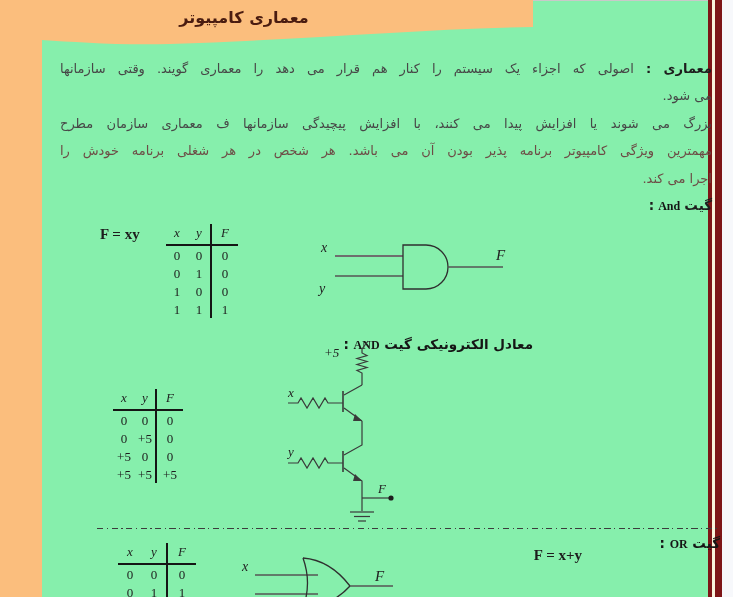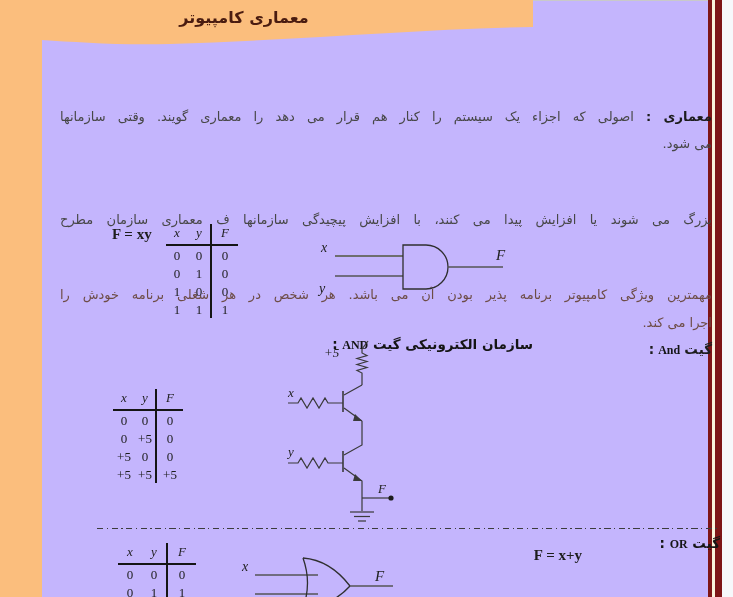--- a/index.html
+++ b/index.html
@@ -1,30 +1,30 @@
 <!DOCTYPE html>
 <html><head>
 <meta charset="utf-8">
 <style>
   html,body{margin:0;padding:0;background:#e9e9e9;}
-  #page{position:relative;width:733px;height:597px;background:#c4b5fd;overflow:hidden;
+  #page{position:relative;width:733px;height:597px;background:#86efac;overflow:hidden;
         font-family:"DejaVu Sans",sans-serif;}
   .abs{position:absolute;}
   
   #ribbon-svg{position:absolute;left:0;top:0;}
   .title{position:absolute;left:146px;top:5px;width:196px;height:26px;line-height:26px;
          text-align:center;font-weight:bold;font-size:16px;color:#4a1c10;direction:rtl;}
   #topline{position:absolute;left:533px;top:0;width:200px;height:1px;background:#c9c9c9;}
   .stripe{position:absolute;top:0;height:597px;}
   #edge{position:absolute;left:722px;top:0;width:11px;height:597px;background:#f7f8fb;}
   
   #intro{position:absolute;left:60px;top:55px;width:652px;direction:rtl;
          font-size:13px;color:#474747;}
   .ln{height:27.4px;line-height:27.4px;white-space:nowrap;}
-  .jl{text-align:justify;text-align-last:justify;white-space:normal;overflow:hidden;margin-top:48px;}
+  .jl{text-align:justify;text-align-last:justify;white-space:normal;overflow:hidden;}
   .rl{text-align:right;}
   .bold{font-weight:bold;color:#1d1d1d;}
   .brown{color:#6d4c46;}
   .enb{font-family:Liberation Serif, serif;font-weight:bold;font-size:12px;color:#151515;}
   .fa-h{direction:rtl;font-weight:bold;font-size:13.5px;color:#151515;text-align:right;}
   .formula{font-family:"Liberation Serif",serif;font-weight:bold;font-size:15px;color:#1d1d1d;}
   
   .tt{position:absolute;display:grid;font-family:"Liberation Serif",serif;font-size:13px;
       color:#1d1d1d;text-align:center;}
   .tt .h{font-style:italic;height:20px;line-height:18px;border-bottom:2px solid #151515;}
@@ -55,21 +55,21 @@
 
   <div id="intro">
     <div class="ln jl"><b class="bold">معماری :</b><span> اصولی که اجزاء یک سیستم را کنار هم قرار می دهد را معماری گویند. وقتی سازمانها</span></div>
     <div class="ln rl">می شود.</div>
     <div class="ln jl">بزرگ می شوند یا افزایش پیدا می کنند، با افزایش پیچیدگی سازمانها ف معماری سازمان مطرح</div>
     <div class="ln jl brown">مهمترین ویژگی کامپیوتر برنامه پذیر بودن آن می باشد. هر شخص در هر شغلی برنامه خودش را</div>
     <div class="ln rl brown">اجرا می کند.</div>
     <div class="ln rl"><span class="bold" style="font-size:13.5px">گیت</span> <span class="enb">And</span> <span class="bold" style="font-size:13.5px">:</span></div>
   </div>
 
-  <div class="abs formula" style="left:112px;top:226px">F = xy</div>
+  <div class="abs formula" style="left:100px;top:226px">F = xy</div>
 
   <div class="tt" style="left:166px;top:224px;grid-template-columns:22px 22px 28px">
     <span class="h">x</span>
     <span class="h">y</span>
     <span class="h f">F</span>
     <span class="c">0</span>
     <span class="c">0</span>
     <span class="c f">0</span>
     <span class="c">0</span>
     <span class="c">1</span>
@@ -86,21 +86,21 @@
     <text x="11" y="22" font-size="14">x</text>
     <line x1="25" y1="26" x2="93" y2="26" stroke="#6e6e6e" stroke-width="2"></line>
     <line x1="25" y1="46" x2="93" y2="46" stroke="#555555" stroke-width="1.3"></line>
     <text x="9" y="63" font-size="14">y</text>
     <path d="M93,15 H116 A22,22 0 0 1 116,59 H93 Z" fill="none" stroke="#2f2f2f" stroke-width="1.3"></path>
     <line x1="138" y1="37" x2="193" y2="37" stroke="#555555" stroke-width="1.4"></line>
     <text x="186" y="30" font-size="15">F</text>
   </svg>
 
   <div class="abs fa-h" style="right:200px;top:336px">
-    <span>سازمان الکترونیکی گیت</span>
+    <span>معادل الکترونیکی گیت</span>
     <span class="enb">AND</span>
     <span>:</span>
   </div>
 
   <div class="tt" style="left:113px;top:389px;grid-template-columns:22px 20px 28px">
     <span class="h">x</span>
     <span class="h">y</span>
     <span class="h f">F</span>
     <span class="c">0</span>
     <span class="c">0</span>

